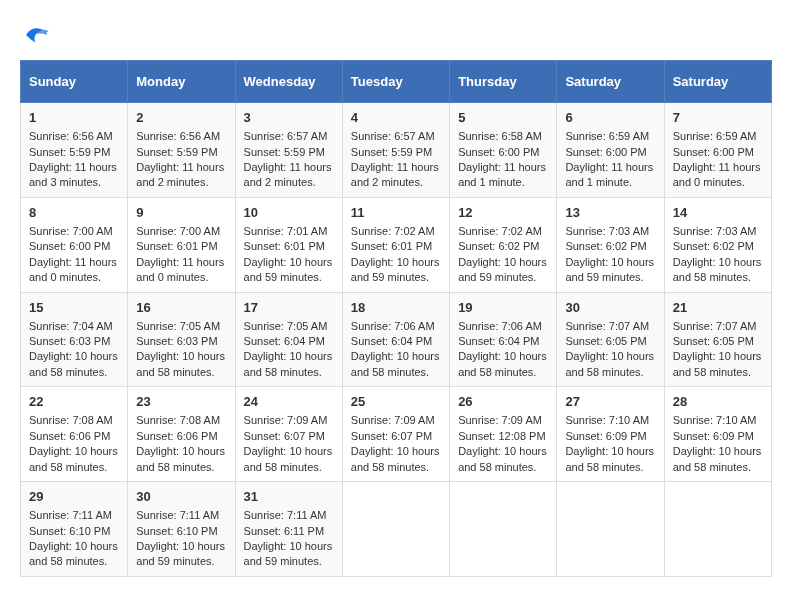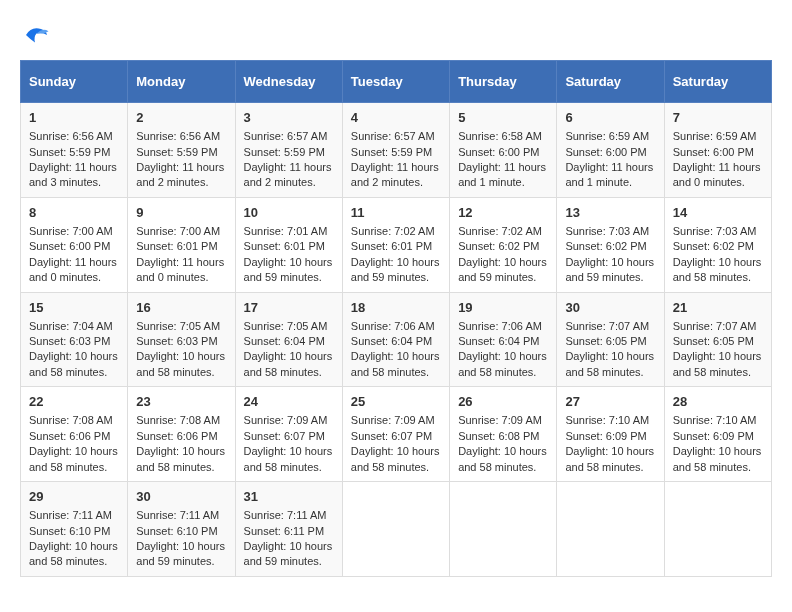--- a/index.html
+++ b/index.html
@@ -141,21 +141,21 @@
         <td><span class="day-num">18</span><span>Sunrise: 7:06 AM</span><br><span>Sunset: 6:04 PM</span><br><span>Daylight: 10 hours and 58 minutes.</span></td>
         <td><span class="day-num">19</span><span>Sunrise: 7:06 AM</span><br><span>Sunset: 6:04 PM</span><br><span>Daylight: 10 hours and 58 minutes.</span></td>
         <td><span class="day-num">30</span><span>Sunrise: 7:07 AM</span><br><span>Sunset: 6:05 PM</span><br><span>Daylight: 10 hours and 58 minutes.</span></td>
         <td><span class="day-num">21</span><span>Sunrise: 7:07 AM</span><br><span>Sunset: 6:05 PM</span><br><span>Daylight: 10 hours and 58 minutes.</span></td>
       </tr>
       <tr>
         <td><span class="day-num">22</span><span>Sunrise: 7:08 AM</span><br><span>Sunset: 6:06 PM</span><br><span>Daylight: 10 hours and 58 minutes.</span></td>
         <td><span class="day-num">23</span><span>Sunrise: 7:08 AM</span><br><span>Sunset: 6:06 PM</span><br><span>Daylight: 10 hours and 58 minutes.</span></td>
         <td><span class="day-num">24</span><span>Sunrise: 7:09 AM</span><br><span>Sunset: 6:07 PM</span><br><span>Daylight: 10 hours and 58 minutes.</span></td>
         <td><span class="day-num">25</span><span>Sunrise: 7:09 AM</span><br><span>Sunset: 6:07 PM</span><br><span>Daylight: 10 hours and 58 minutes.</span></td>
-        <td><span class="day-num">26</span><span>Sunrise: 7:09 AM</span><br><span>Sunset: 6:08 PM</span><br><span>Daylight: 10 hours and 58 minutes.</span></td>
+        <td><span class="day-num">26</span><span>Sunrise: 7:09 AM</span><br><span>Sunset: 12:08 PM</span><br><span>Daylight: 10 hours and 58 minutes.</span></td>
         <td><span class="day-num">27</span><span>Sunrise: 7:10 AM</span><br><span>Sunset: 6:09 PM</span><br><span>Daylight: 10 hours and 58 minutes.</span></td>
         <td><span class="day-num">28</span><span>Sunrise: 7:10 AM</span><br><span>Sunset: 6:09 PM</span><br><span>Daylight: 10 hours and 58 minutes.</span></td>
       </tr>
       <tr>
         <td><span class="day-num">29</span><span>Sunrise: 7:11 AM</span><br><span>Sunset: 6:10 PM</span><br><span>Daylight: 10 hours and 58 minutes.</span></td>
         <td><span class="day-num">30</span><span>Sunrise: 7:11 AM</span><br><span>Sunset: 6:10 PM</span><br><span>Daylight: 10 hours and 59 minutes.</span></td>
         <td><span class="day-num">31</span><span>Sunrise: 7:11 AM</span><br><span>Sunset: 6:11 PM</span><br><span>Daylight: 10 hours and 59 minutes.</span></td>
         <td class="empty-cell"></td>
         <td class="empty-cell"></td>
         <td class="empty-cell"></td>

